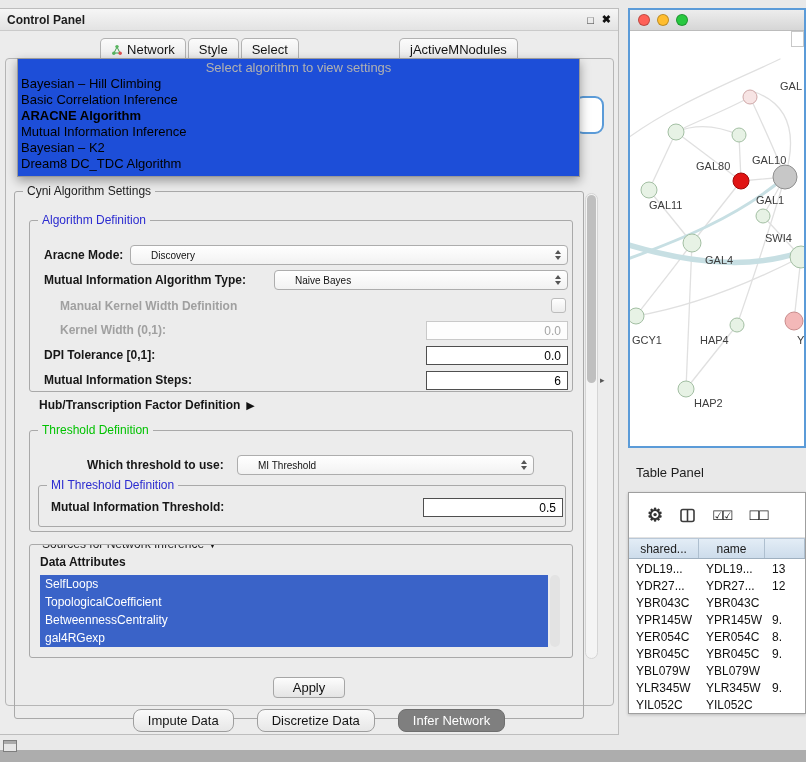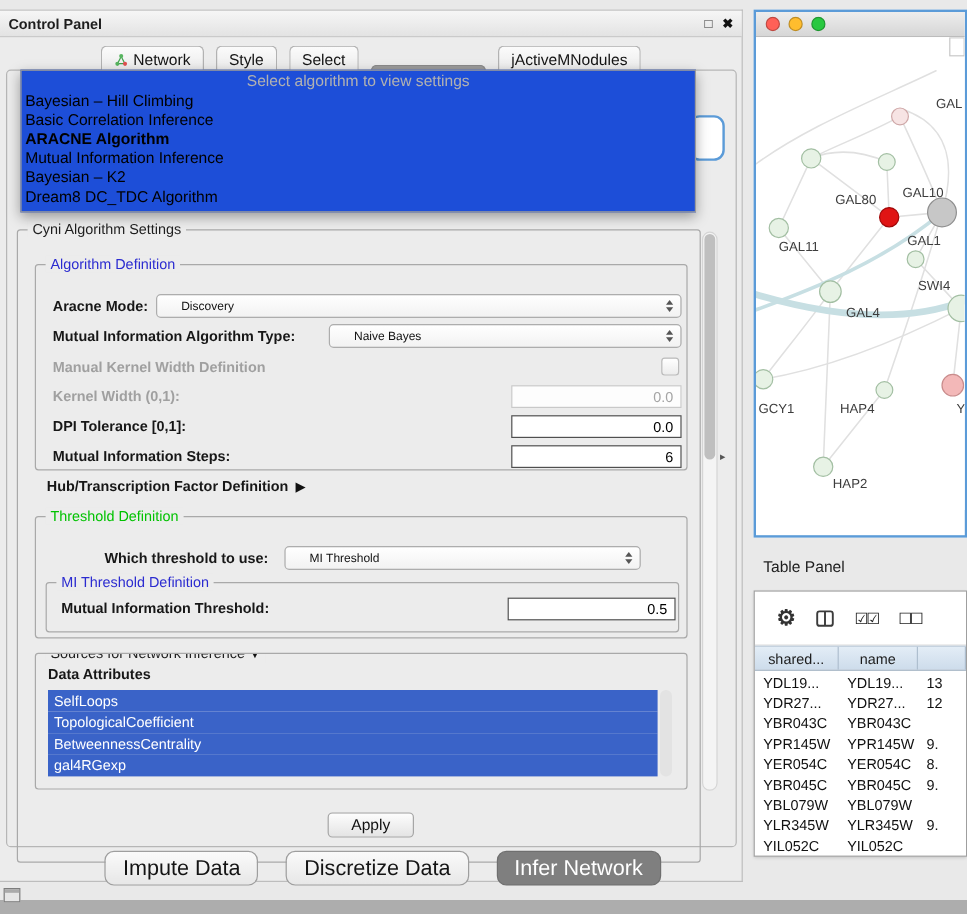--- a/index.html
+++ b/index.html
@@ -26,21 +26,21 @@
     display:flex;align-items:center;padding:0 7px;box-sizing:border-box;
     background:linear-gradient(#f6f6f6,#e3e3e3);border-bottom:1px solid #cacaca;
     font-size:12px;font-weight:bold;color:#1d1d1d;
   }
   .cp-win-icons{margin-left:auto;display:flex;gap:8px;align-items:center;}
   .cp-float{font-size:11px;color:#333;cursor:default;}
   .cp-close{font-size:11px;color:#111;font-weight:bold;cursor:default;}
 
   .cp-tabs{
     position:absolute;left:0;right:0;top:29px;height:23px;
-    display:flex;justify-content:center;align-items:center;gap:10px;
+    display:flex;justify-content:center;align-items:flex-start;gap:2px;
     font-size:13px;z-index:5;
   }
   .tab{
     display:flex;align-items:center;gap:4px;
     padding:3px 10px 4px 10px;border:1px solid #b2b2b2;border-bottom:none;
     border-radius:5px 5px 0 0;background:linear-gradient(#fbfbfb,#e9e9e9);
     color:#141414;cursor:default;white-space:nowrap;
   }
   .tab.selected{background:#9c9c9c;color:#fff;border-color:#8a8a8a;margin-top:31px;}
 
@@ -64,21 +64,21 @@
   .gtitle.blue{color:var(--title-blue);}
   .gtitle.green{color:var(--title-green);}
 
   .settings-group{left:14px;top:182px;width:570px;height:528px;}
   .alg-group{left:14px;top:28px;width:544px;height:172px;}
   .thr-group{left:14px;top:238px;width:544px;height:102px;}
   .mi-group{left:8px;top:54px;width:528px;height:42px;}
   .src-group{left:14px;top:352px;width:544px;height:114px;overflow:hidden;}
 
   .lbl{position:absolute;font-size:12px;font-weight:bold;color:#171717;white-space:nowrap;}
-  .lbl.dis{color:#a0a0a0;}
+  .lbl.dis{color:#a0a0a0;margin-left:16px;}
 
   .combo{
     position:absolute;height:20px;box-sizing:border-box;
     display:flex;align-items:center;
     background:linear-gradient(#ffffff,#f2f2f2);
     border:1px solid #adadad;border-radius:4px;
     font-size:10px;color:#111;padding:0 20px 0 20px;cursor:default;
   }
   .combo .arrows{position:absolute;right:6px;top:50%;transform:translateY(-50%);display:flex;flex-direction:column;gap:2px;}
   .tu{width:0;height:0;border-left:3.5px solid transparent;border-right:3.5px solid transparent;border-bottom:4px solid #555;}
@@ -128,21 +128,21 @@
 
   .apply-row{position:absolute;left:0;right:0;top:668px;display:flex;justify-content:center;}
   .apply-btn{
     width:72px;height:21px;border:1px solid #a6a6a6;border-radius:4px;
     background:linear-gradient(#fdfdfd,#e4e4e4);font-size:13px;color:#111;
     font-family:"Liberation Sans",sans-serif;padding:0;cursor:default;
   }
 
   .bottom-tabs{position:absolute;left:0;right:0;top:700px;display:flex;justify-content:center;gap:3px;}
   .btab{
-    padding:3px 14px;font-size:18px;color:#141414;
+    padding:3px 14px;font-size:13px;color:#141414;
     border:1px solid #9e9e9e;border-radius:8px;
     background:linear-gradient(#fafafa,#e7e7e7);white-space:nowrap;cursor:default;margin-left:20px;
   }
   .btab.selected{background:#7f7f7f;color:#ffffff;border-color:#6f6f6f;}
 
   
   .network-window{
     position:absolute;left:628px;top:8px;width:178px;height:440px;
     border:2px solid #5b9bd8;background:#fff;box-sizing:border-box;overflow:hidden;text-align:right;
   }

